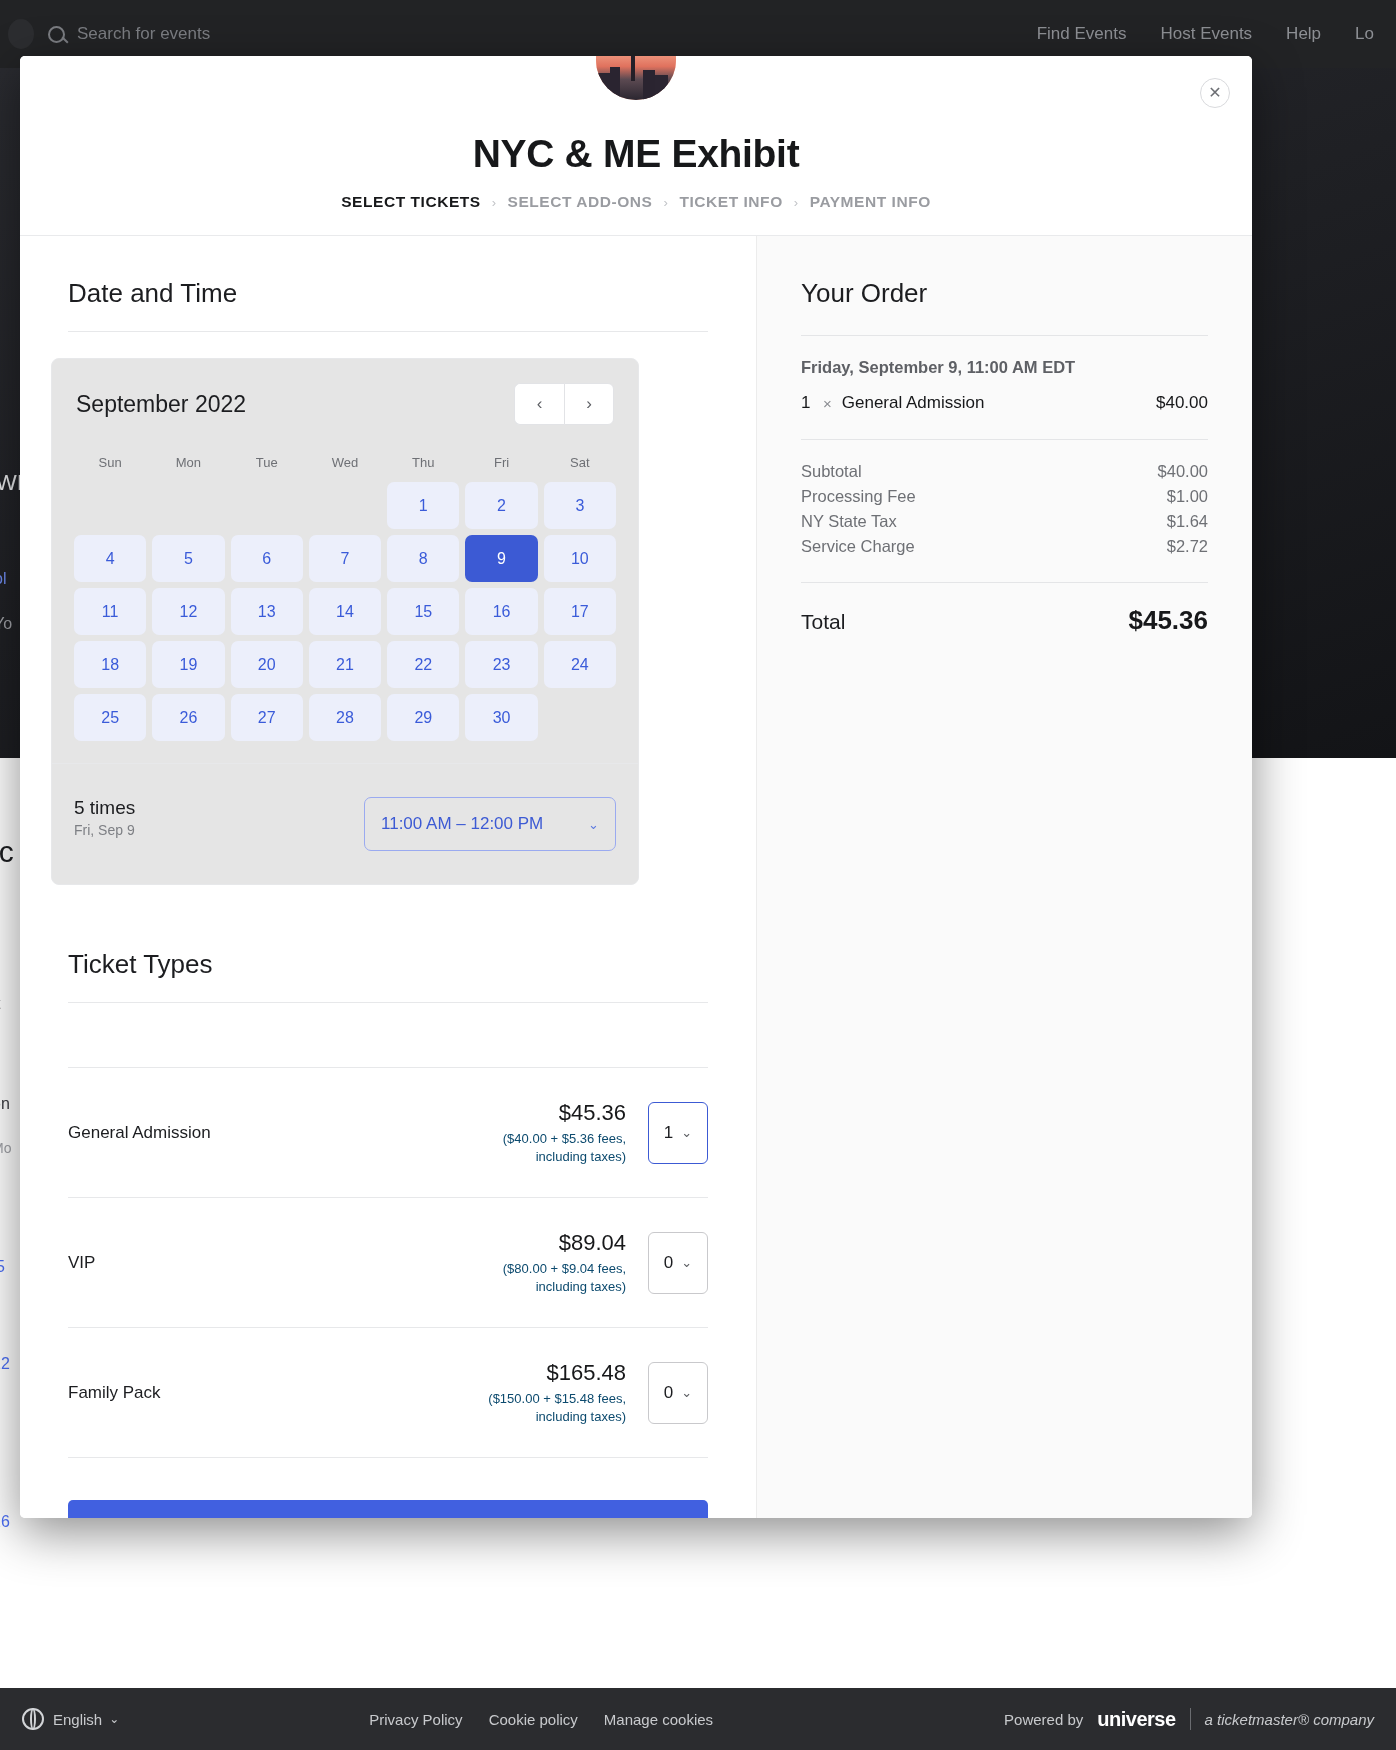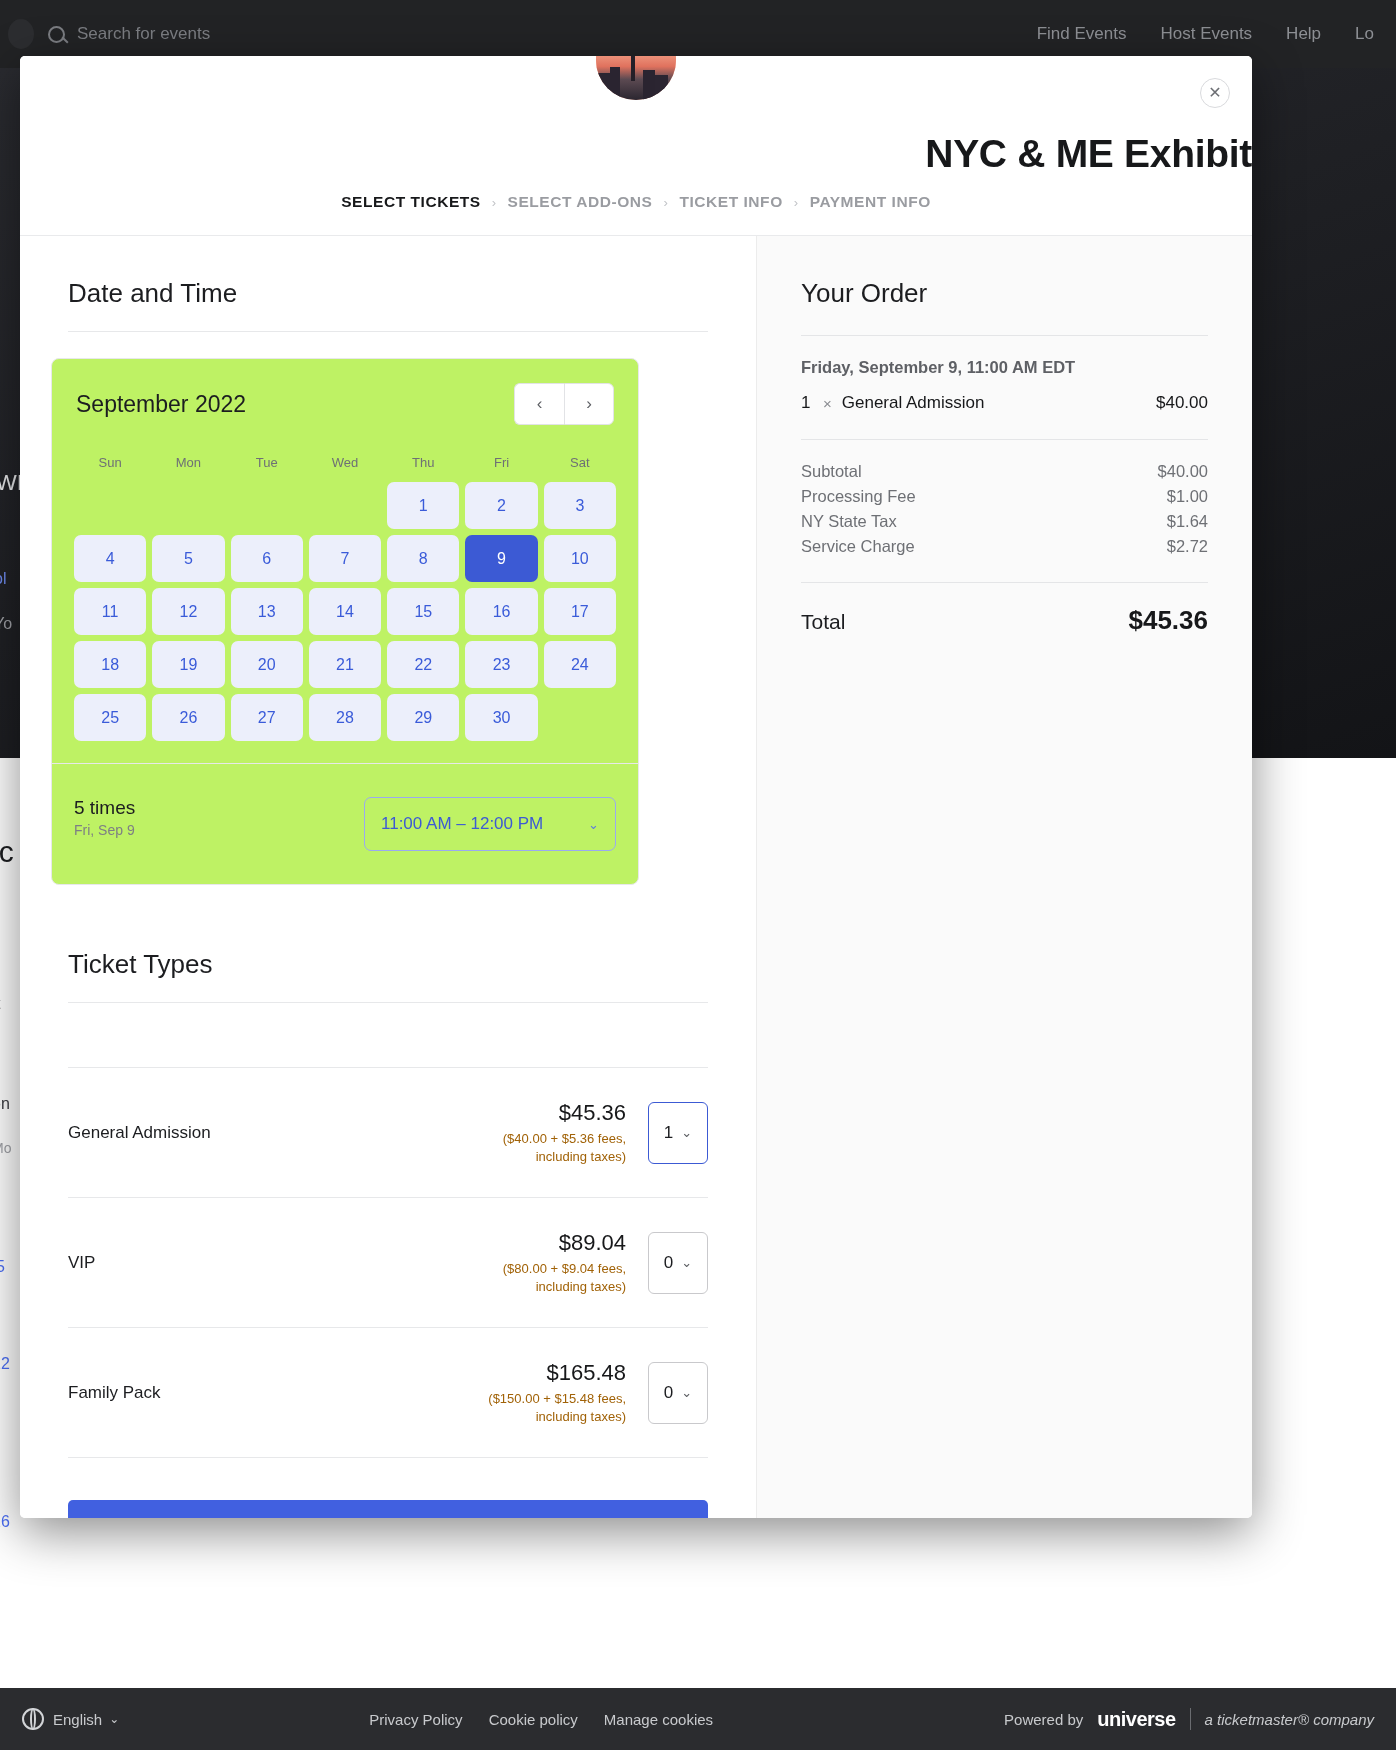--- a/index.html
+++ b/index.html
@@ -52,39 +52,39 @@
   .avatar .sky::after{
      content:""; position:absolute; left:44%; top:28%; width:4px; height:48%;
      background:#241f28; box-shadow: -18px 28px 0 3px #2a2430, 16px 32px 0 4px #2a2430,
         -30px 36px 0 5px #2b2531, 28px 38px 0 5px #2b2531;
   }
   .close-btn {
     position: absolute; right: 22px; top: 22px; width: 30px; height: 30px;
     border-radius: 50%; border: 1px solid #d9dadd; background: #fff;
     color: #6d6f74; font-size: 16px; line-height: 28px; text-align: center; cursor: pointer;
   }
-  .modal-title { text-align:right; font-size: 39px; font-weight: 700; color: #17181a;
+  .modal-title { text-align:center; font-size: 39px; font-weight: 700; color: #17181a;
     margin-top: 42px; letter-spacing: -.3px; }
   .steps { display:flex; justify-content:center; align-items:center; gap: 11px;
     margin: 17px 0 24px; font-size: 15.5px; letter-spacing: .55px; }
   .step { color:#9a9ca1; font-weight: 600; }
   .step.active { color:#17181a; font-weight: 700; }
   .step-sep { color:#c2c4c8; font-size: 13px; }
 
   .modal-body { flex: 1; display: flex; min-height: 0; }
   .left-col { width: 736px; background:#fff; padding: 0 0 0 0; position: relative; }
   .right-col { flex:1; background:#fafafa; border-left:1px solid #ececec; padding: 42px 44px; }
 
   .sect-title { font-size: 26px; color:#1c1d20; font-weight:400; }
   .pad { padding: 0 48px; }
   .hr { height:1px; background:#e7e8ea; margin: 22px 0 0; }
 
   
   .cal-card { margin: 26px 0 0 31px; width: 588px; border:1px solid #e7e8ea; border-radius:8px;
-     background:#bef264; }
+     background:#e5e5e5; }
   .cal-top { display:flex; align-items:center; padding: 24px 24px 10px; }
   .cal-month { font-size: 23px; color:#1c1d20; }
   .cal-nav { margin-left:auto; display:flex; }
   .nav-btn { width: 50px; height: 42px; border:1px solid #e2e3e6; background:#fff;
      color:#5d5f64; font-size:17px; display:flex; align-items:center; justify-content:center;
      cursor:pointer; }
   .nav-btn.prev { border-radius: 6px 0 0 6px; border-right: none; }
   .nav-btn.next { border-radius: 0 6px 6px 0; }
   .cal-grid { display:grid; grid-template-columns: repeat(7, 1fr); gap: 6px; padding: 12px 22px 22px; }
   .dow { text-align:center; font-size:13px; color:#6e7075; padding: 8px 0 6px; }
@@ -100,21 +100,21 @@
      color:#3c5ad4; font-size:17px; cursor:pointer; }
   .caret { margin-left:auto; font-size: 13px; color:#5d7ae0; }
 
   
   .tickets { margin-top: 64px; padding: 0 48px; }
   .tk-row { display:flex; align-items:center; padding: 32px 0; border-bottom:1px solid #e7e8ea; }
   .tk-row:first-of-type { border-top:1px solid #e7e8ea; }
   .tk-name { font-size:17px; color:#1c1d20; flex:1; }
   .tk-price-box { text-align:right; width: 150px; }
   .tk-price { font-size:22px; color:#17181a; }
-  .tk-fee { font-size:13px; color:#a16207; line-height:1.35; margin-top:4px; }
+  .tk-fee { font-size:13px; color:#0c4a6e; line-height:1.35; margin-top:4px; }
   .qty { margin-left: 22px; width: 60px; height: 62px; border:1px solid #c9c9cc; border-radius:6px;
      display:flex; align-items:center; justify-content:center; gap:8px; font-size:17px;
      color:#1c1d20; cursor:pointer; }
   .qty.active { border-color:#3c5ad4; }
   .qty .caret { margin-left:0; color:#5a5c61; }
   .continue { margin: 42px 48px 0; height: 56px; background:#4160e0; color:#fff;
      border:none; border-radius:5px; font-size:15px; font-weight:700; letter-spacing:.7px;
      width: calc(100% - 96px); cursor:pointer; }
 
   

